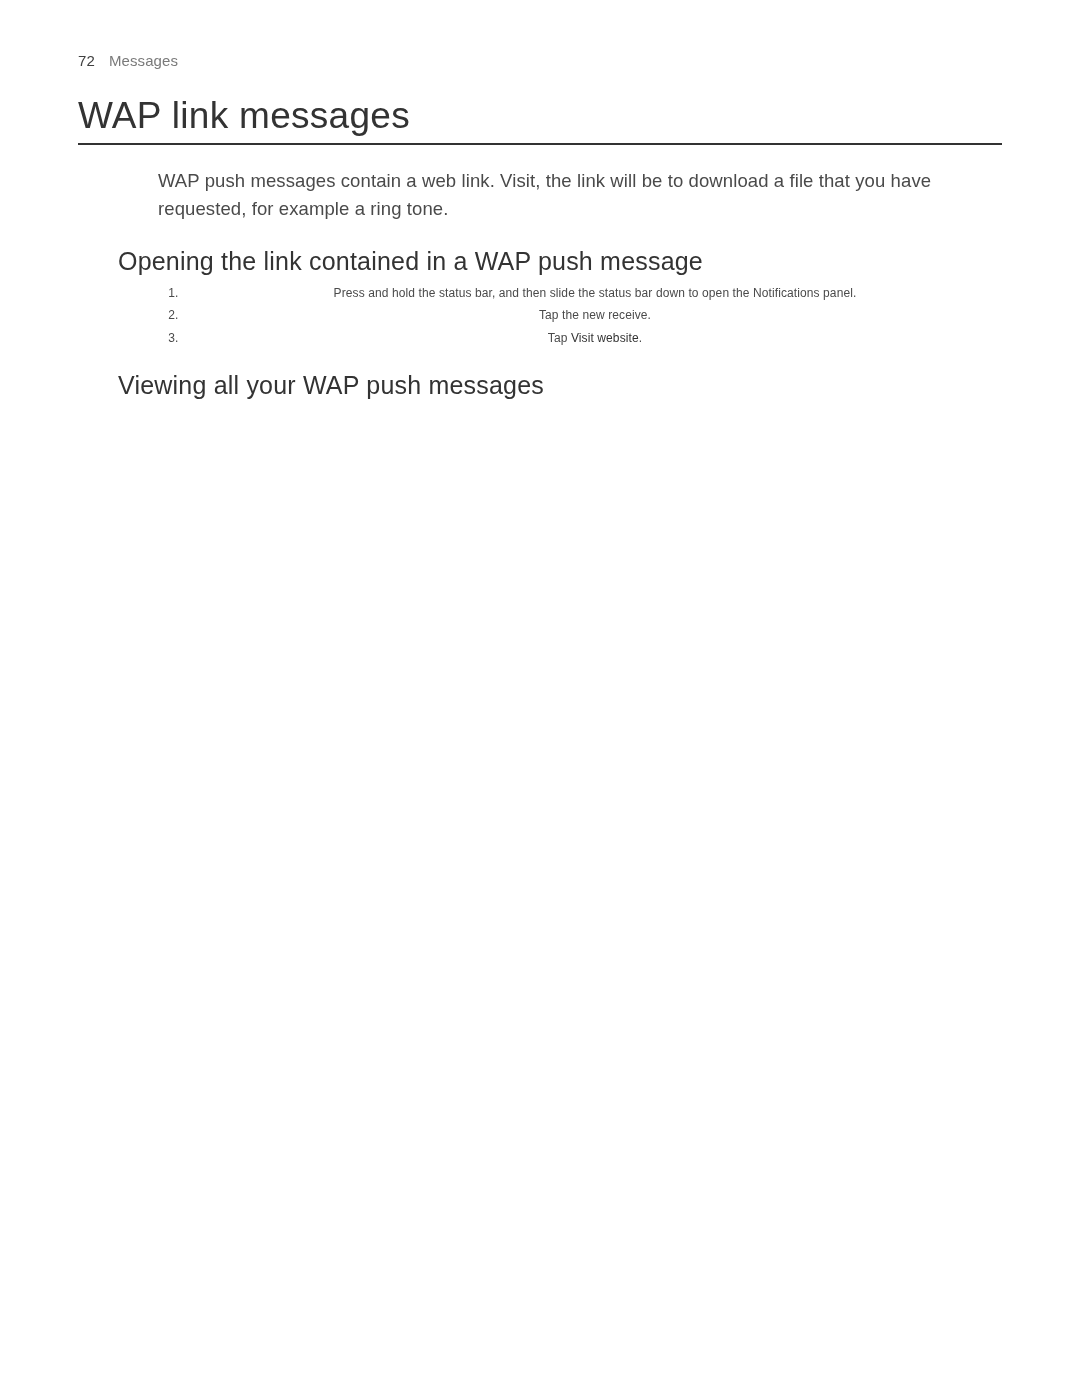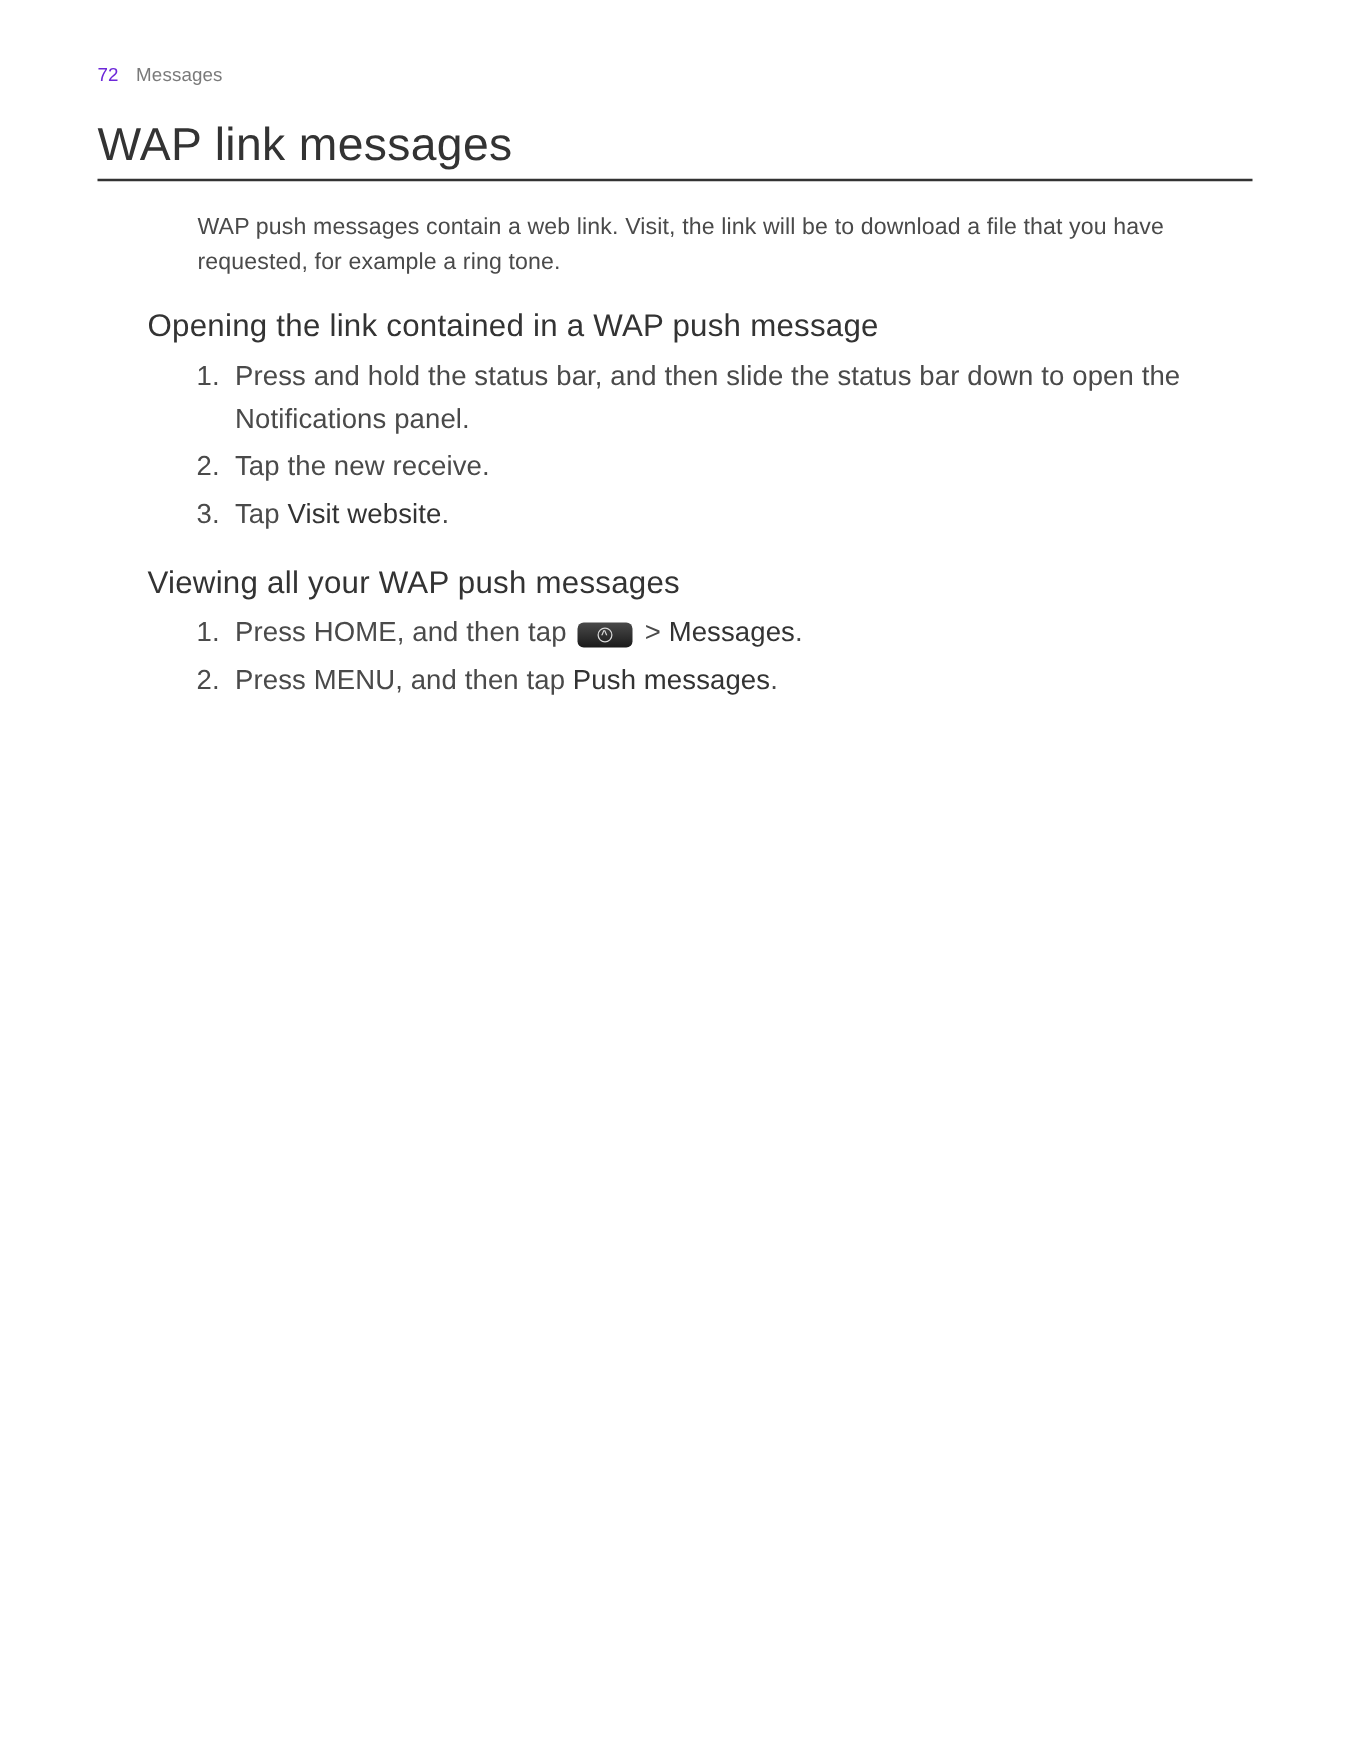--- a/index.html
+++ b/index.html
@@ -20,21 +20,21 @@
   }
   .header {
     display: flex;
     align-items: baseline;
     gap: 14px;
     font-size: 15px;
     color: #7a7a7a;
     margin-bottom: 26px;
   }
   .header .page-number {
-    color: #6d28d9;
+    color: #404040;
   }
   .header .section-name {
     color: #7a7a7a;
   }
   h1.title {
     font-size: 37px;
     font-weight: 300;
     color: #333333;
     margin: 0 0 4px 0;
     padding-bottom: 6px;
@@ -108,23 +108,24 @@
   h2.sub {
     font-size: 25px;
     font-weight: 400;
     color: #333333;
     margin: 24px 0 8px -40px;
     letter-spacing: 0.2px;
   }
   ol.steps {
     margin: 0;
     padding: 0 0 0 24px;
-    font-size: 22px;
+    font-size: 12px;
     line-height: 1.55;
     color: #4a4a4a;
+    text-align: center;
   }
   ol.steps li {
     margin-bottom: 4px;
     padding-left: 6px;
   }
   .bold-inline {
     color: #333333;
     font-weight: 400;
   }
 
@@ -185,23 +186,15 @@
     <ol class="steps">
       <li>Press and hold the status bar, and then slide the status bar down to open the Notifications panel.</li>
       <li>Tap the new receive.</li>
       <li>
         <span>Tap </span><span class="bold-inline">Visit website</span><span>.</span>
       </li>
     </ol>
 
     <h2 class="sub">Viewing all your WAP push messages</h2>
 
-    <ol class="steps">
-      <li>
-        <span>Press HOME, and then tap </span><span class="apps-icon"></span><span>  &gt; </span><span class="bold-inline">Messages</span><span>.</span>
-      </li>
-      <li>
-        <span>Press MENU, and then tap </span><span class="bold-inline">Push messages</span><span>.</span>
-      </li>
-    </ol>
 
   </div>
 </div>
 
 </body></html>

